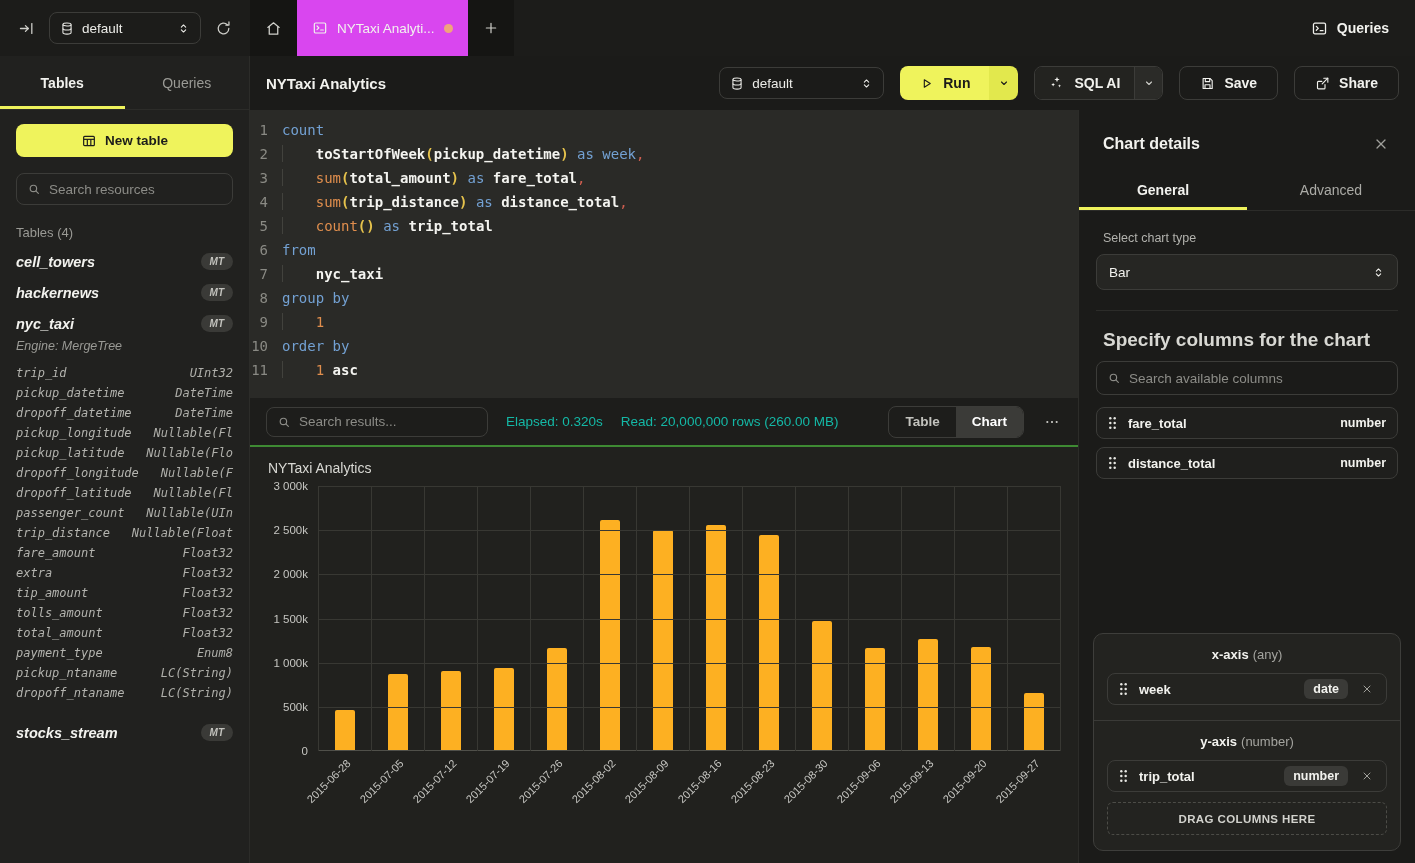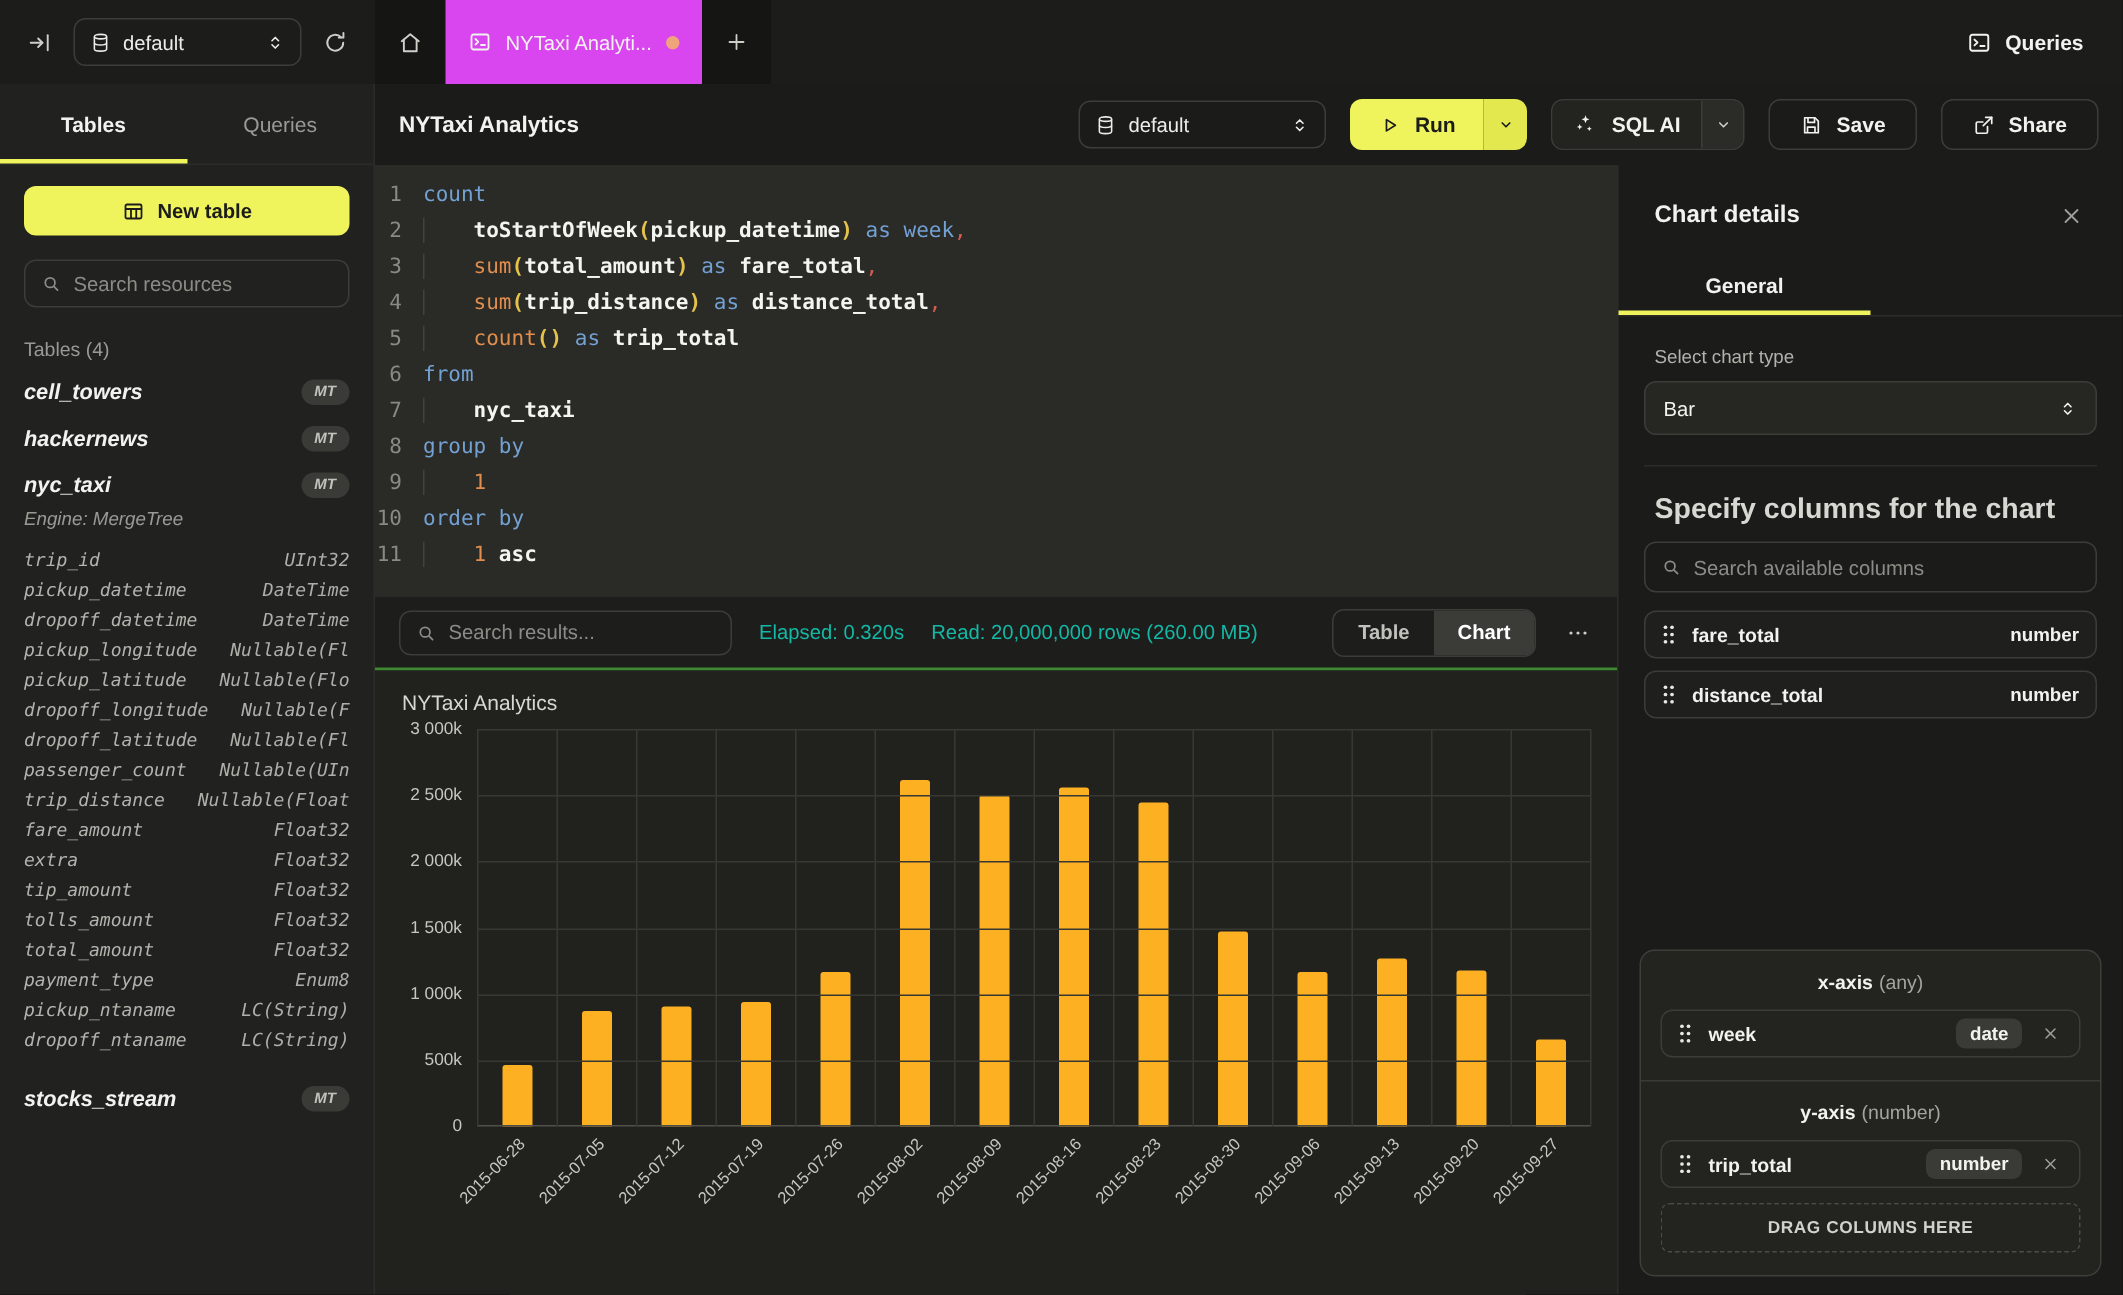--- a/index.html
+++ b/index.html
@@ -643,20 +643,21 @@
               <span>
                   <svg width="16" height="16" viewBox="0 0 24 24" fill="none" stroke="currentColor" stroke-width="1.8" stroke-linecap="round">
                     <path d="M6 6l12 12"></path>
                     <path d="M18 6L6 18"></path>
                   </svg>
                 </span>
             </button>
           </div>
           <div class="panel-tabs">
             <div class="panel-tab active">General</div>
+            <div class="panel-tab">Advanced</div>
           </div>
           <div class="panel-body">
             <div class="field-label">Select chart type</div>
             <button class="type-select">
               <span>Bar</span>
               <span>
                   <svg width="13" height="13" viewBox="0 0 24 24" fill="none" stroke="currentColor" stroke-width="2" stroke-linecap="round" stroke-linejoin="round">
                     <path d="M8 9.5L12 5.5l4 4"></path>
                     <path d="M8 14.5l4 4 4-4"></path>
                   </svg>

